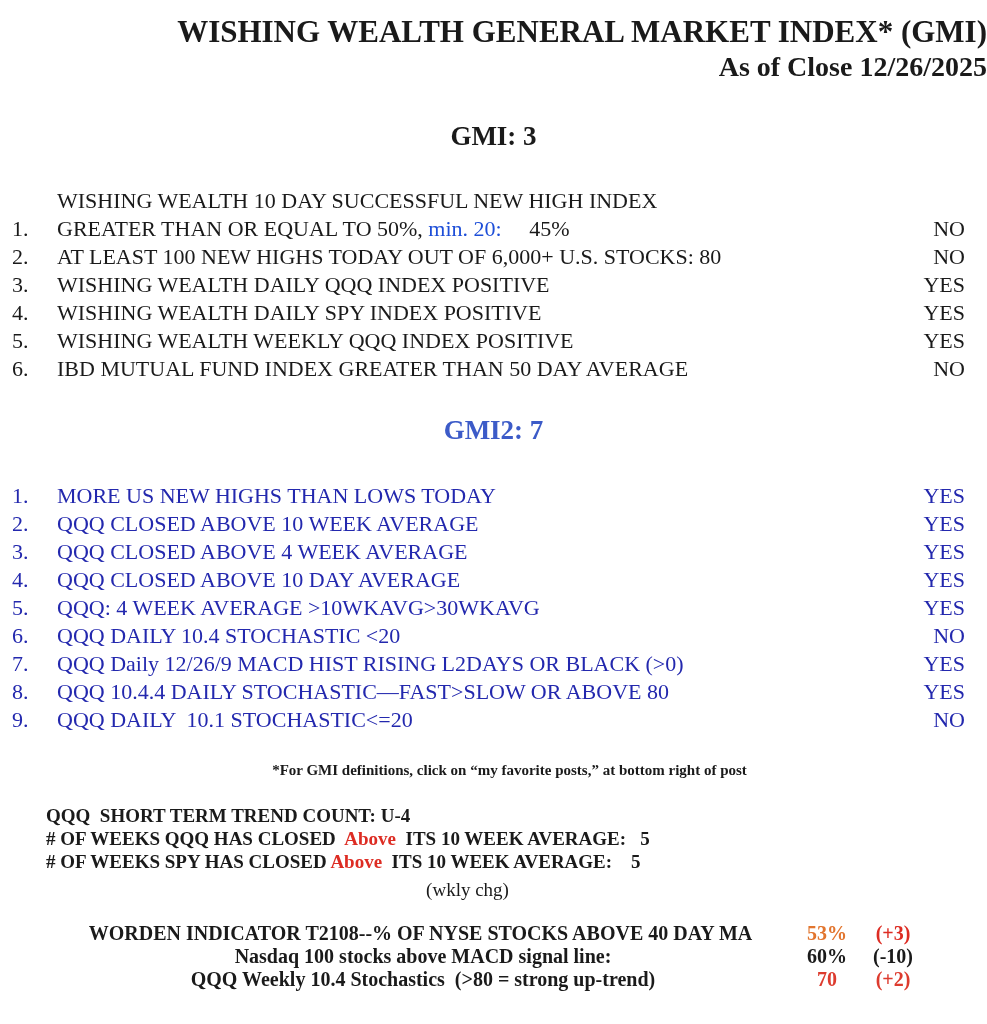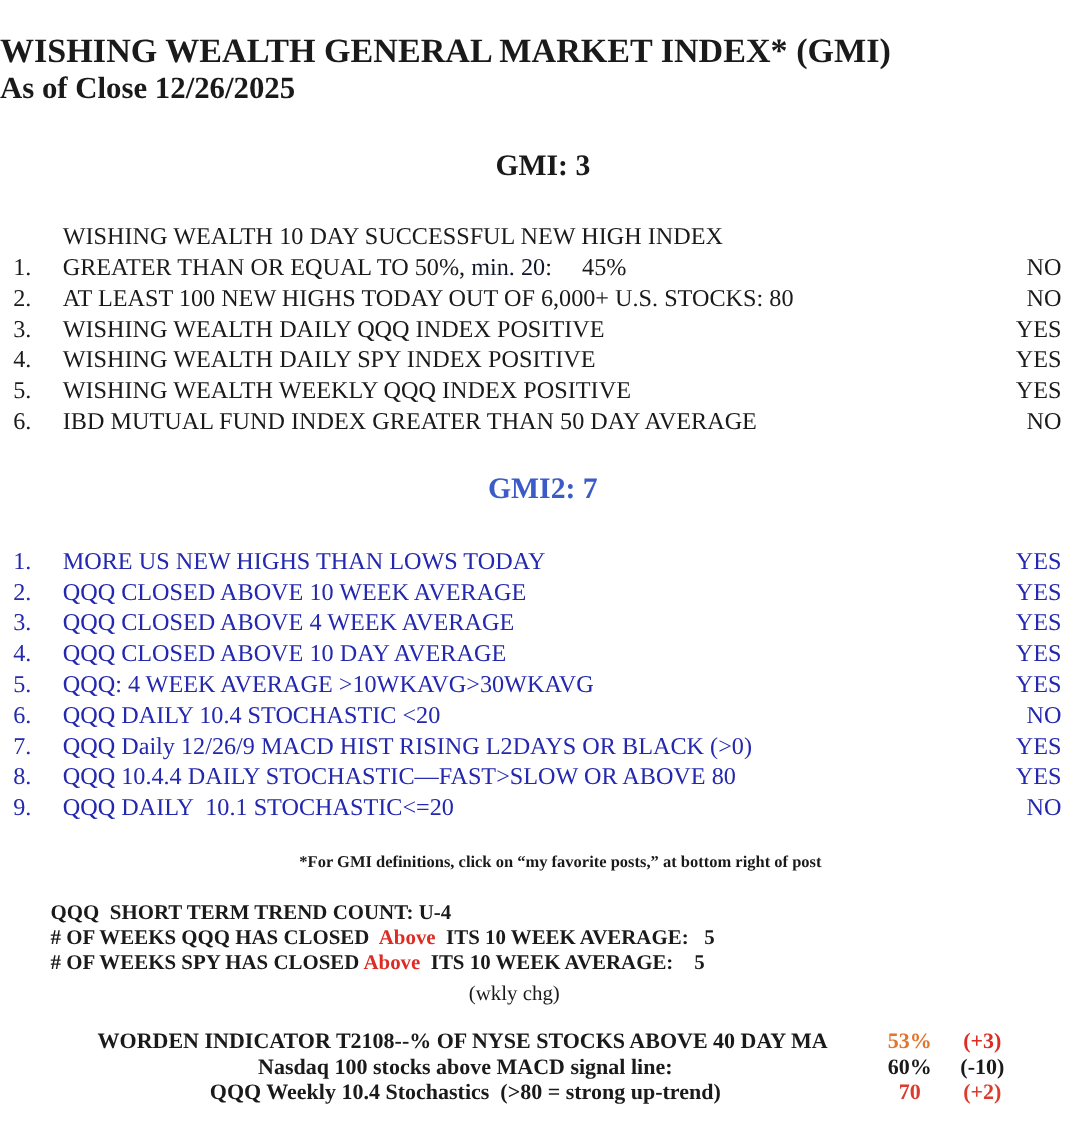--- a/index.html
+++ b/index.html
@@ -6,21 +6,21 @@
   html,body { background:#ffffff; }
   .page {
     position:relative;
     width:987px; height:1024px;
     margin:0 auto;
     background:#ffffff;
     font-family:"Liberation Serif", serif;
     color:#1a1a1a;
     overflow:hidden;
   }
-  .title-block { text-align:left; padding-top:28px; }
+  .title-block { text-align:right; padding-top:14px; }
   .main-title { font-size:31px; font-weight:bold; line-height:36px; letter-spacing:0px; }
   .sub-title  { font-size:28px; font-weight:bold; line-height:34px; }
   .gmi-heading { text-align:center; font-size:27px; font-weight:bold; margin-top:37px; }
   .gmi2-heading { text-align:center; font-size:27px; font-weight:bold; margin-top:32px; }
 
   .list { margin-top:35px; padding-left:12px; padding-right:22px; }
   .list2 { margin-top:36px; }
   .row { display:flex; align-items:flex-start; line-height:28px; font-size:22px; }
   .row .num { width:45px; flex:0 0 45px; }
   .row .txt { flex:1; white-space:pre; }
@@ -53,21 +53,21 @@
     <div class="sub-title">As of Close 12/26/2025</div>
   </div>
 
   <div class="gmi-heading">GMI: 3</div>
 
   <div class="list list1">
     <div class="row row-multi">
       <span class="num">1.</span>
       <div class="txtcol">
         <div class="txt">WISHING WEALTH 10 DAY SUCCESSFUL NEW HIGH INDEX</div>
-        <div class="txt"><span>GREATER THAN OR EQUAL TO 50%, </span><span style="color: #0f172a;">min. 20:</span><span>     45%</span></div>
+        <div class="txt"><span>GREATER THAN OR EQUAL TO 50%, </span><span style="color: #1d4ed8;">min. 20:</span><span>     45%</span></div>
       </div>
       <span class="ans">NO</span>
     </div>
 
     <div class="row">
       <span class="num">2.</span>
       <span class="txt">AT LEAST 100 NEW HIGHS TODAY OUT OF 6,000+ U.S. STOCKS: 80</span>
       <span class="ans">NO</span>
     </div>
     <div class="row">

